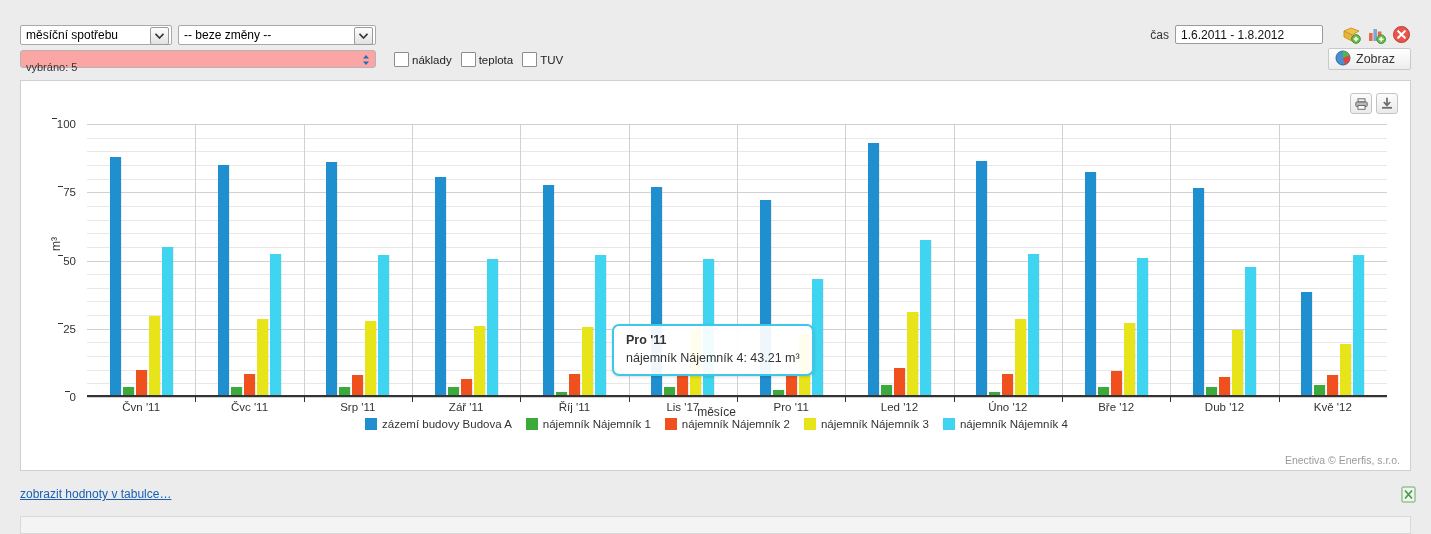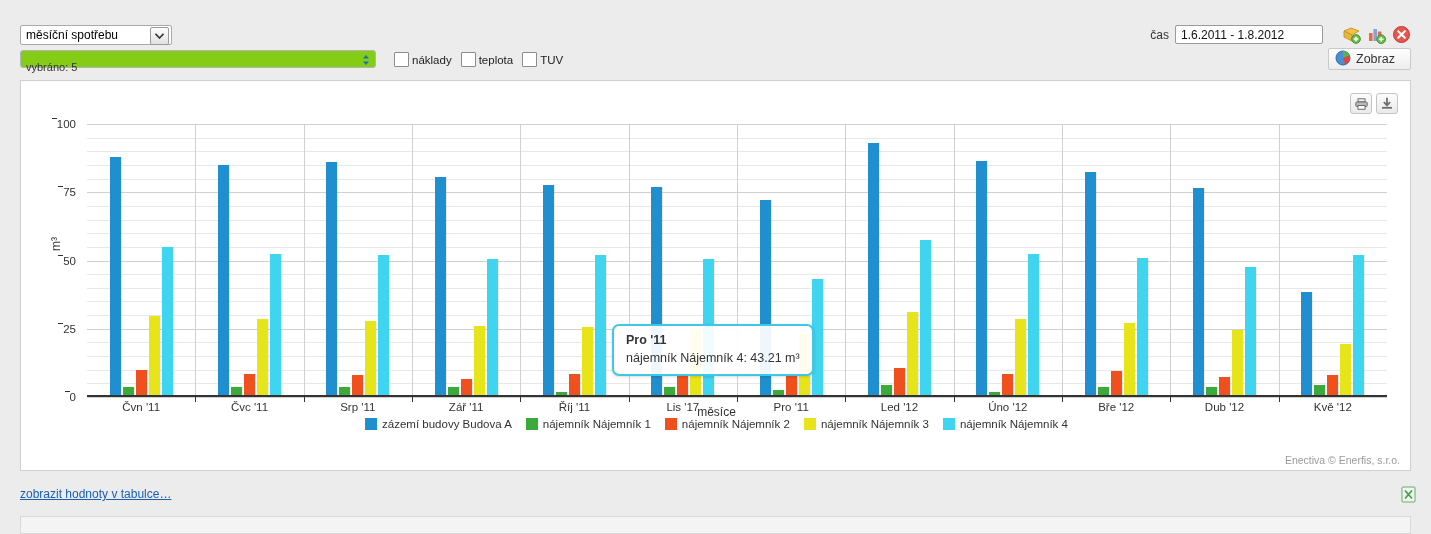--- a/index.html
+++ b/index.html
@@ -23,21 +23,21 @@
     position:absolute;right:2px;top:1px;width:17px;height:16px;
     border:1px solid #9a9a9a;border-radius:2px;
     background:linear-gradient(#fdfdfd,#e2e2e2);
     display:flex;align-items:center;justify-content:center;
   }
   .sel .arrowbox svg{display:block;}
   #sel-metric{left:20px;top:25px;width:152px;}
   #sel-change{left:178px;top:25px;width:198px;}
   .multisel{
     position:absolute;left:20px;top:50px;width:356px;height:18px;
-    border:1px solid #b4b4b4;background:#84cc16;border-radius:3px;
+    border:1px solid #b4b4b4;background:#fca5a5;border-radius:3px;
     font-size:11px;color:#333;padding:16px 18px 0 5px;box-sizing:border-box;
     display:flex;align-items:center;
   }
   .multisel .updown{position:absolute;right:5px;top:3px;width:8px;height:12px;}
   .cbgroup{position:absolute;left:394px;top:52px;display:flex;align-items:center;gap:9px;}
   .cbitem{display:flex;align-items:center;gap:3px;}
   .cbox{width:13px;height:13px;border:1px solid #8c8c8c;background:#fff;border-radius:1px;display:block;}
   .cblabel{font-size:11.5px;color:#222;}
 
   .timewrap{position:absolute;right:108px;top:25px;display:flex;align-items:center;gap:6px;}
@@ -138,20 +138,28 @@
 
     <div class="sel" id="sel-metric">
       <span>měsíční spotřebu</span>
       <span class="arrowbox">
         <svg width="9" height="6" viewBox="0 0 9 6">
             <path d="M0.5 0.8 L4.5 5 L8.5 0.8" fill="none" stroke="#333" stroke-width="1.6"></path>
           </svg>
       </span>
     </div>
 
+    <div class="sel" id="sel-change">
+      <span>-- beze změny --</span>
+      <span class="arrowbox">
+        <svg width="9" height="6" viewBox="0 0 9 6">
+            <path d="M0.5 0.8 L4.5 5 L8.5 0.8" fill="none" stroke="#333" stroke-width="1.6"></path>
+          </svg>
+      </span>
+    </div>
 
     <div class="multisel">
       <span>vybráno: 5</span>
       <span class="updown">
         <svg width="8" height="12" viewBox="0 0 8 12">
           <path d="M4 1 L7 4.5 L1 4.5 Z" fill="#1a6fb5"></path>
           <path d="M4 11 L1 7.5 L7 7.5 Z" fill="#1a6fb5"></path>
         </svg>
       </span>
     </div>

